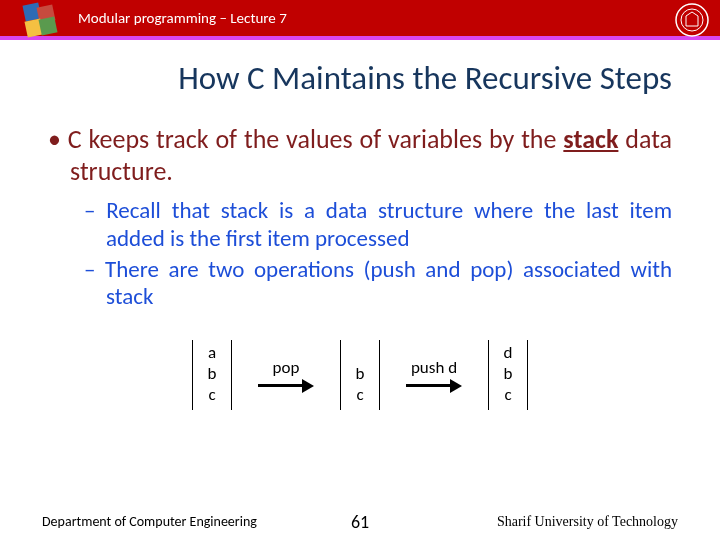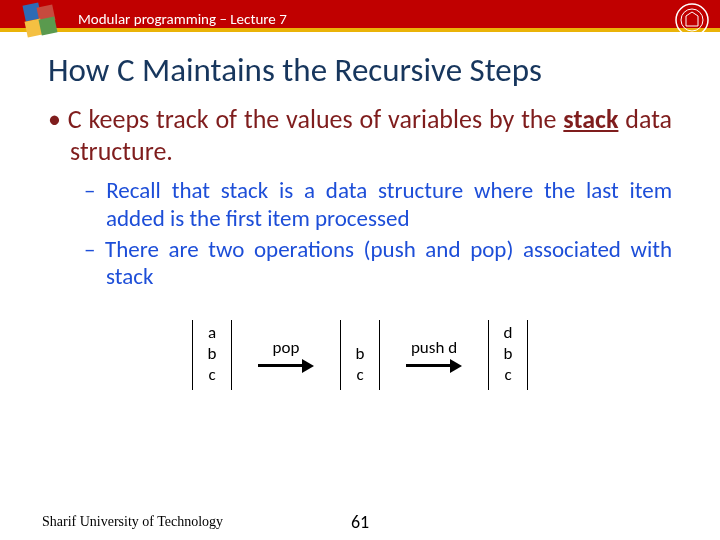--- a/index.html
+++ b/index.html
@@ -6,25 +6,25 @@
   body {
     width: 720px;
     height: 540px;
     font-family: Calibri, Arial, sans-serif;
     background: #fff;
     position: relative;
     overflow: hidden;
   }
   .header {
     background: #c00000;
-    height: 32px;
-    display: flex;
-    align-items: flex-end;
+    height: 40px;
+    display: flex;
+    align-items: center;
     position: relative;
-    border-bottom: 4px solid #eab308;
+    border-bottom: 4px solid #d946ef;
   }
   .logo-left {
     width: 44px;
     height: 44px;
     position: absolute;
     left: 18px;
     top: -2px;
   }
   .logo-right {
     width: 36px;
@@ -39,21 +39,22 @@
     margin-left: 78px;
     font-weight: 400;
   }
   .content {
     padding: 14px 48px 0 48px;
   }
   .slide-title {
     font-size: 33px;
     color: #17365d;
     font-weight: 400;
-    margin: 4px 0 14px 0;
+    margin: 4px 0 26px 0;
+    text-align: right;
   }
   .bullet-main {
     font-size: 26px;
     color: #7f1d1d;
     text-align: justify;
     line-height: 1.22;
     margin-bottom: 10px;
     padding-left: 22px;
     text-indent: -22px;
   }
@@ -215,17 +216,18 @@
     </div>
     <div class="stack-box">
       <span>d</span>
       <span>b</span>
       <span>c</span>
     </div>
   </div>
 </div>
 
 <div class="footer">
+  <span class="footer-left">Department of Computer Engineering</span>
   <span class="footer-center">61</span>
   <span class="footer-right">
     <span>Sharif University of Technology</span>
   </span>
 </div>
 
 </body></html>

